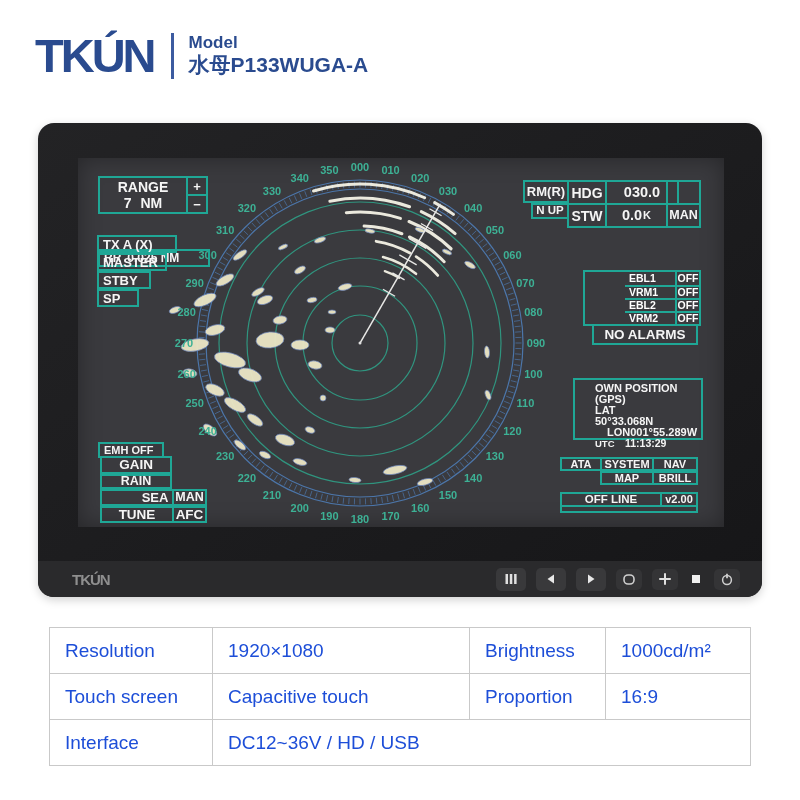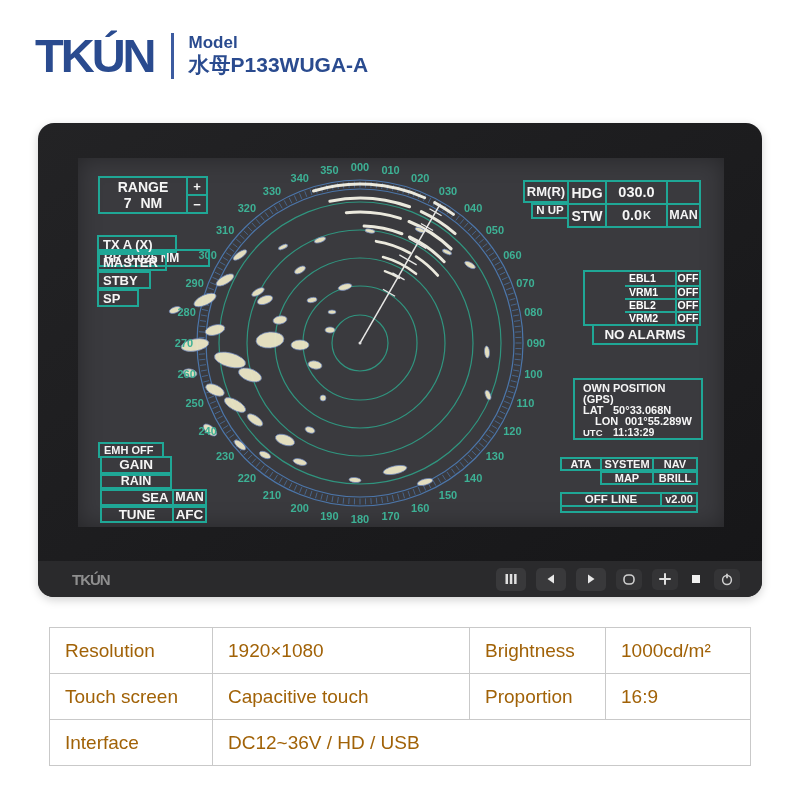--- a/index.html
+++ b/index.html
@@ -43,21 +43,21 @@
   .bezel-logo { position:absolute; left:34px; top:50%; transform:translateY(-50%);
                 color:#8f8f8f; font-weight:700; font-size:15px; letter-spacing:-1px; }
   .bezel-buttons { position:absolute; right:22px; top:0; height:100%; display:flex; align-items:center; gap:10px; }
   .bbtn { width:30px; height:23px; background:#39393b; border-radius:5px;
           display:flex; align-items:center; justify-content:center; }
   .bbtn.small { width:26px; height:21px; background:#343436; }
   .bbtn.bare { width:16px; background:transparent; }
 
   
   .spec { position:absolute; left:49px; top:627px; width:701px; border-collapse:collapse;
-          table-layout:fixed; color:#a16207; font-size:19px; }
+          table-layout:fixed; color:#1d4ed8; font-size:19px; }
   .spec td { border:1px solid #c9c9c9; height:46px; padding-left:15px; vertical-align:middle; }
 </style>
 </head>
 <body>
 
 <div class="page">
 
   <div class="header">
     <div class="logo-text">TKÚN</div>
     <div class="logo-divider"></div>
@@ -370,21 +370,21 @@
         <span>0.025 NM</span>
       </div>
 
       <div class="tb left" style="left:19px;top:77px;width:80px;height:18px;font-size:13px;">TX A (X)</div>
       <div class="tb left" style="left:19px;top:95px;width:70px;height:18px;font-size:13px;">MASTER</div>
       <div class="tb left" style="left:19px;top:113px;width:54px;height:18px;font-size:13px;">STBY</div>
       <div class="tb left" style="left:19px;top:131px;width:42px;height:18px;font-size:13px;">SP</div>
 
       <div class="tb" style="left:445px;top:22px;width:46px;height:23px;font-size:13px;">RM(R)</div>
       <div class="tb" style="left:489px;top:22px;width:40px;height:25px;font-size:14px;">HDG</div>
-      <div class="tb" style="left:527px;top:22px;width:63px;height:25px;font-size:14.5px;">030.0</div>
+      <div class="tb" style="left:527px;top:22px;width:74px;height:25px;font-size:14.5px;">030.0</div>
       <div class="tb" style="left:588px;top:22px;width:35px;height:25px;"></div>
       <div class="tb" style="left:453px;top:45px;width:38px;height:16px;font-size:11.5px;">N UP</div>
       <div class="tb" style="left:489px;top:45px;width:40px;height:25px;font-size:14px;">STW</div>
       <div class="tb" style="left:527px;top:45px;width:63px;height:25px;">
         <span style="font-size:14.5px;">0.0</span>
         <span style="font-size:11px;margin-left:1px;">K</span>
       </div>
       <div class="tb" style="left:588px;top:45px;width:35px;height:25px;font-size:12.5px;">MAN</div>
 
       <div class="tb col" style="left:505px;top:112px;width:118px;align-items:stretch;padding-left:40px;">
@@ -400,23 +400,23 @@
           <span class="ebl-label">EBL2</span>
           <span class="ebl-val">OFF</span>
         </div>
         <div class="ebl-row">
           <span class="ebl-label">VRM2</span>
           <span class="ebl-val">OFF</span>
         </div>
       </div>
       <div class="tb" style="left:514px;top:166px;width:106px;height:21px;font-size:13.5px;">NO ALARMS</div>
 
-      <div class="tb col" style="left:495px;top:220px;width:130px;height:62px;align-items:flex-start;padding:3px 8px;justify-content:space-between;">
+      <div class="tb col" style="left:495px;top:220px;width:130px;height:62px;align-items:flex-start;padding:3px 20px;justify-content:space-between;">
         <div style="font-size:11px;">OWN POSITION (GPS)</div>
-        <div class="own-row" style="font-size:11px;">
+        <div class="own-row" style="font-size:11px;flex-direction:column;">
           <span style="width:30px;">LAT</span>
           <span>50°33.068N</span>
         </div>
         <div class="own-row" style="font-size:11px;">
           <span style="width:30px;margin-left:12px;">LON</span>
           <span>001°55.289W</span>
         </div>
         <div class="own-row">
           <span style="width:30px;font-size:9.5px;">UTC</span>
           <span style="font-size:10.5px;">11:13:29</span>

